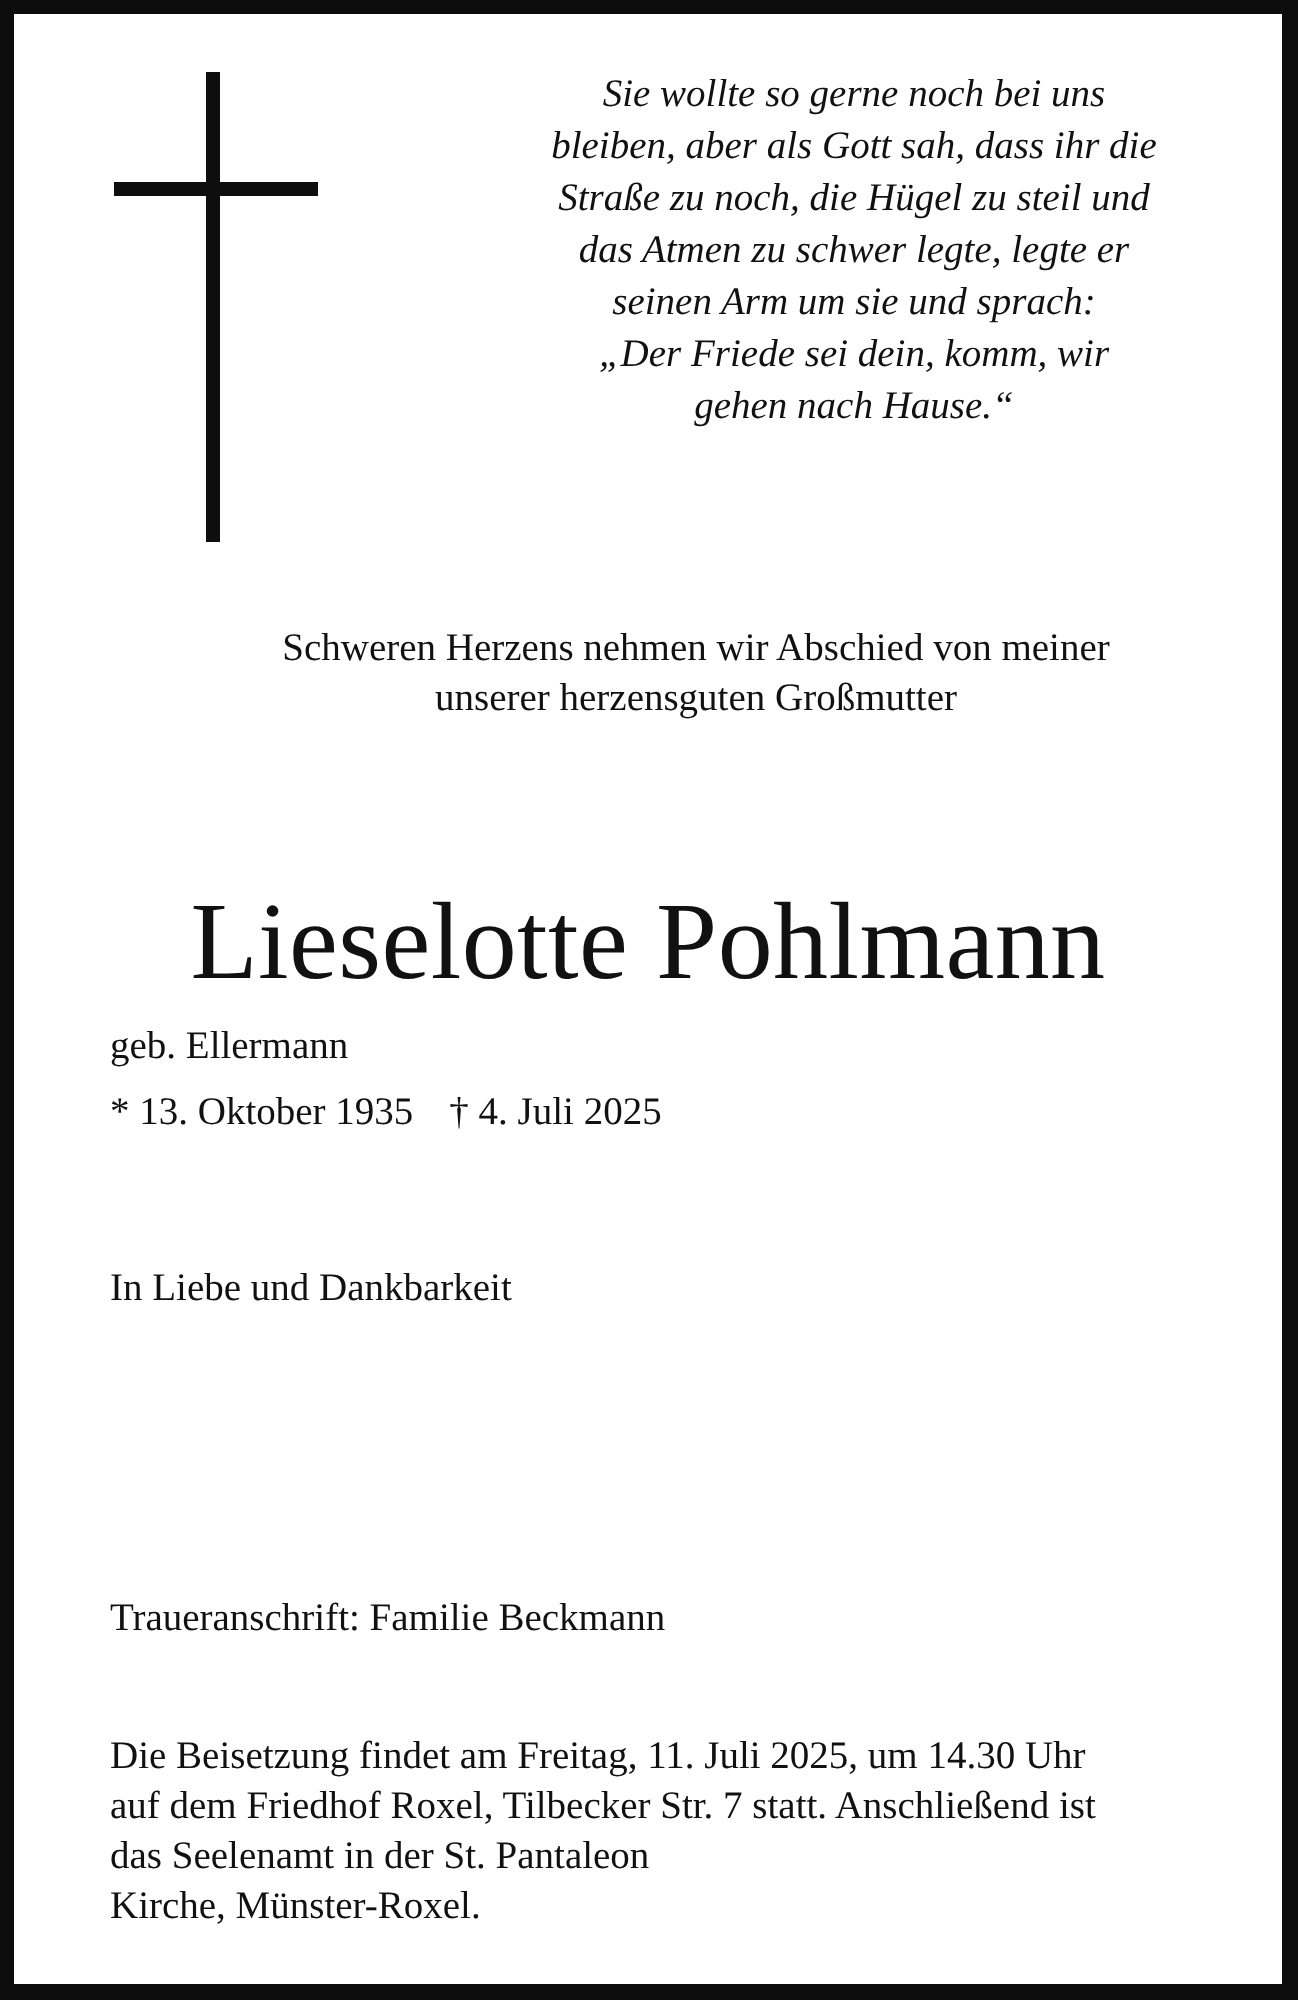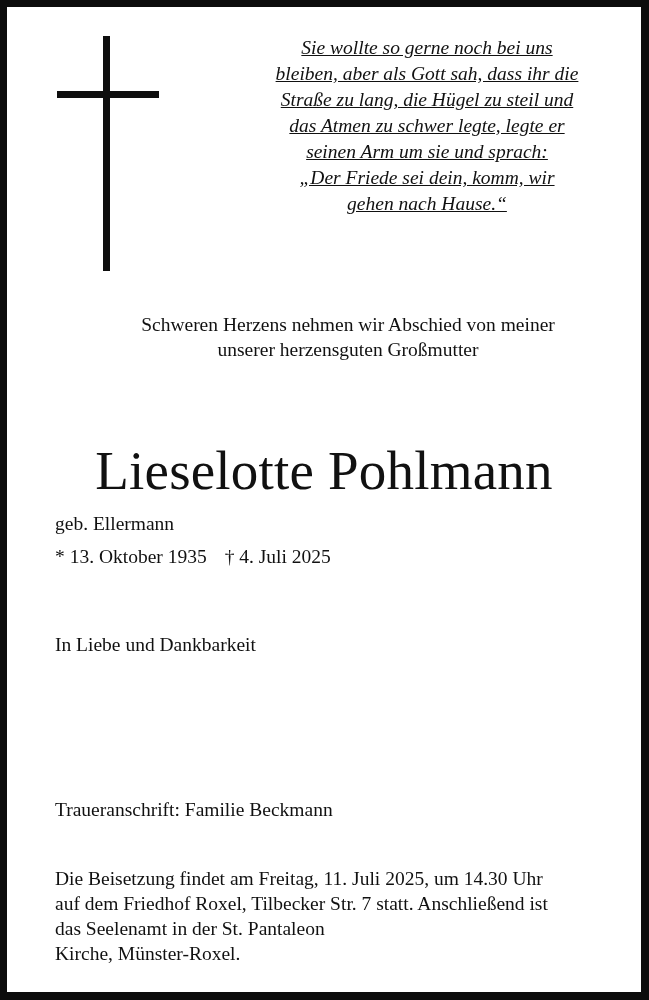--- a/index.html
+++ b/index.html
@@ -11,21 +11,21 @@
   .card {
     position: absolute; left: 7px; top: 7px; width: 634px; height: 985px;
     background: #fff;
   }
   .cross-v { position: absolute; left: 96px; top: 29px; width: 7px; height: 235px; background: #0e0e0e; }
   .cross-h { position: absolute; left: 50px; top: 84px; width: 102px; height: 7px; background: #0e0e0e; }
   .poem {
     position: absolute; left: 240px; top: 28px; width: 360px;
     text-align: center; font-style: italic; font-size: 19.5px; line-height: 26px;
   }
-  .poem div { white-space: nowrap; text-decoration: underline; }
+  .poem div { white-space: nowrap; }
   .intro {
     position: absolute; left: 0; width: 634px; top: 305px;
     text-align: center; font-size: 19.5px; line-height: 25px; margin-left: 24px;
   }
   .name {
     position: absolute; left: 0; width: 634px; top: 433px;
     text-align: center; font-size: 55px; line-height: 62px; letter-spacing: 0.2px;
   }
   .line { position: absolute; left: 0; width: 634px; text-align: left; font-size: 19.5px; line-height: 25px; white-space: nowrap; margin-left: 48px; }
   .dates .gap { display: inline-block; width: 18px; }
@@ -35,21 +35,21 @@
 
 <div class="card">
   <div>
     <div class="cross-v"></div>
     <div class="cross-h"></div>
   </div>
 
   <div class="poem">
     <div>Sie wollte so gerne noch bei uns</div>
     <div>bleiben, aber als Gott sah, dass ihr die</div>
-    <div>Straße zu lang, die Hügel zu steil und</div>
+    <div>Straße zu noch, die Hügel zu steil und</div>
     <div>das Atmen zu schwer legte, legte er</div>
     <div>seinen Arm um sie und sprach:</div>
     <div>„Der Friede sei dein, komm, wir</div>
     <div>gehen nach Hause.“</div>
   </div>
 
   <div class="intro">
     <div>Schweren Herzens nehmen wir Abschied von meiner</div>
     <div>unserer herzensguten Großmutter</div>
   </div>

